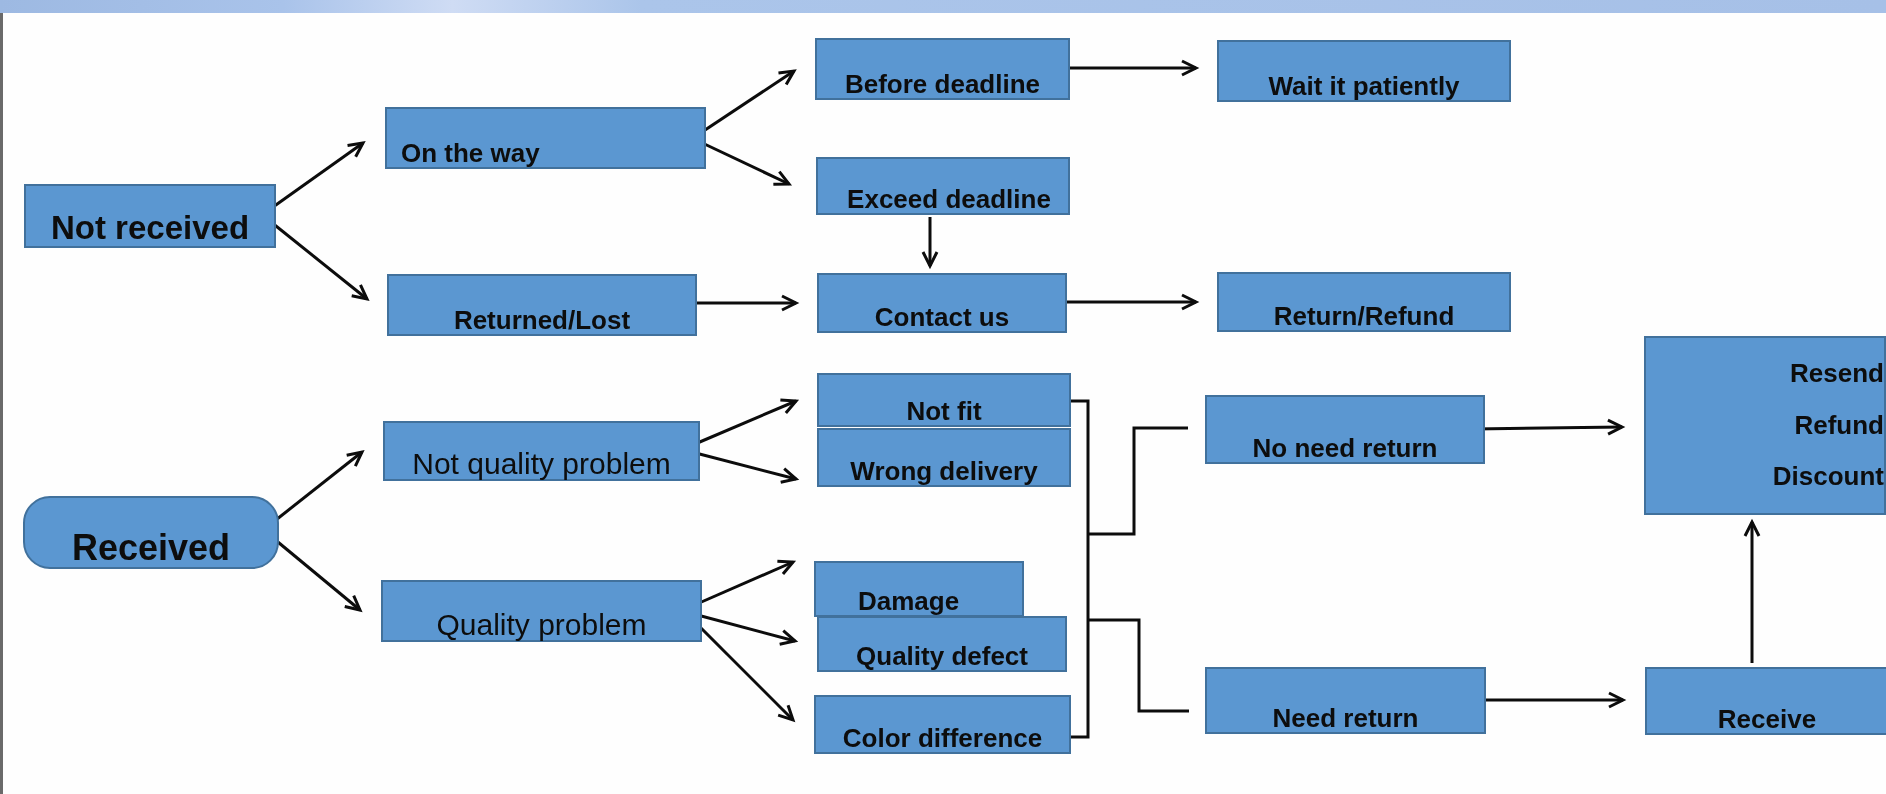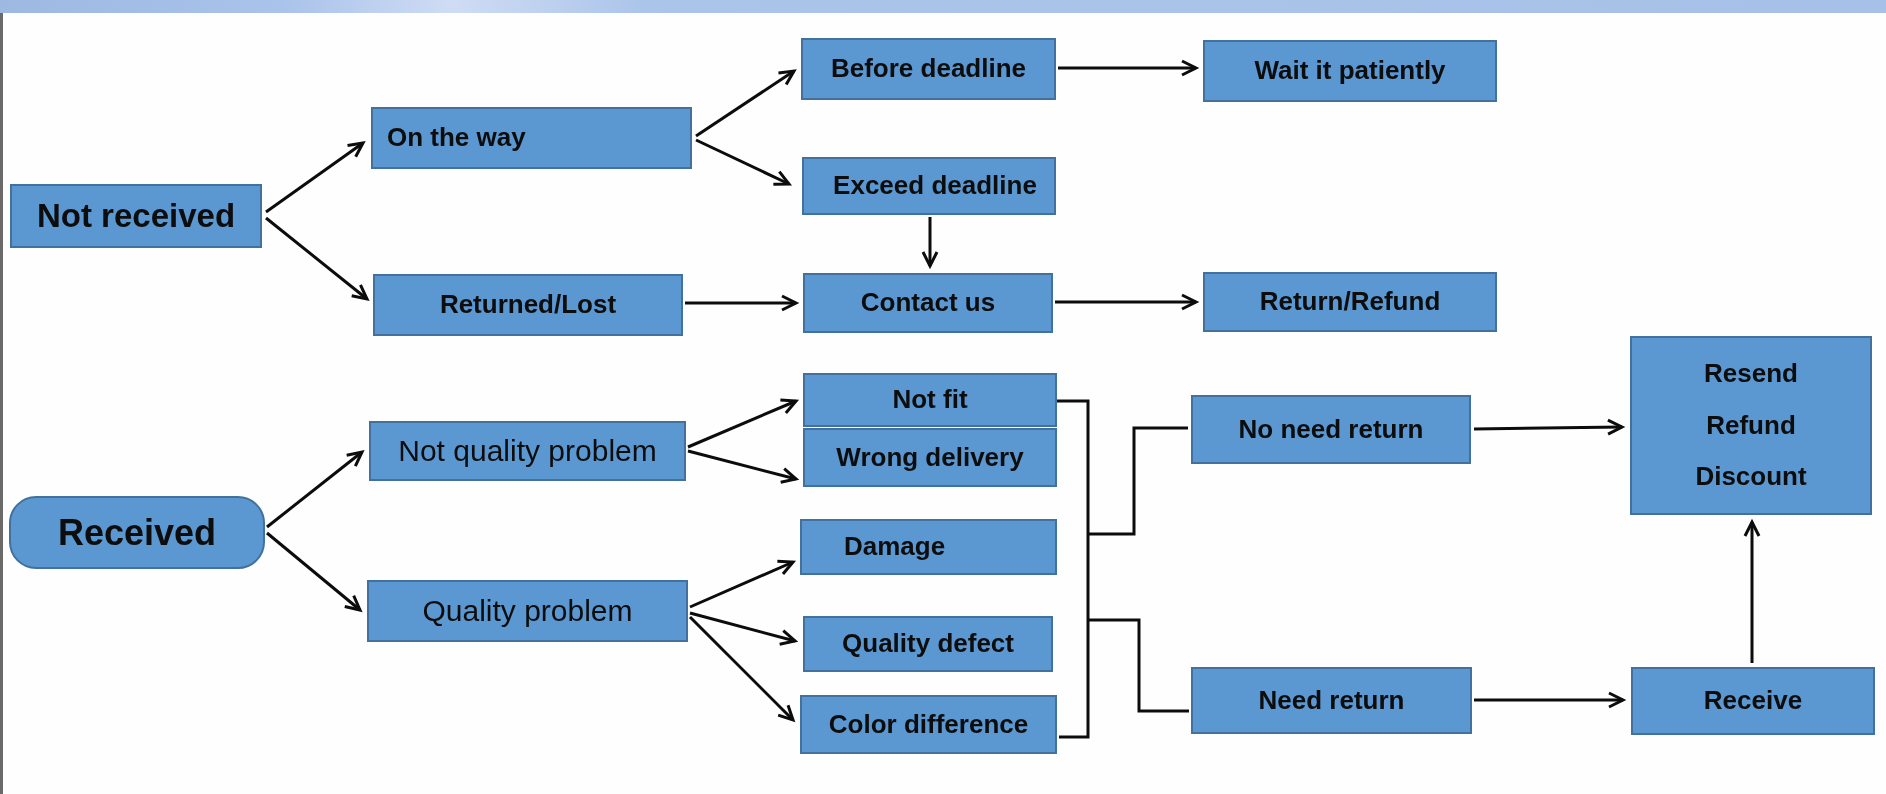--- a/index.html
+++ b/index.html
@@ -13,22 +13,22 @@
   }
   .leftedge{
     position:absolute;left:0;top:13px;width:3px;height:781px;background:#6a6a6a;
   }
   svg.connectors{position:absolute;left:0;top:0;}
   .node{
     position:absolute;box-sizing:border-box;
     background:var(--box-fill,#5b97d1);
     border:2px solid var(--box-border,#41719c);
     color:var(--text,#0d0d0d);
-    display:flex;align-items:center;justify-content:center;
-    font-weight:bold;font-size:26px;text-align:center;line-height:1.05;
+    display:flex;align-items:flex-end;justify-content:center;
+    font-weight:bold;font-size:26px;text-align:center;line-height:1.05;margin-left:14px;
   }
   .node.big{font-size:33px;}
   .node.bigger{font-size:36px;border-radius:27px;}
   .node.thin{font-weight:normal;font-size:30px;}
   .node.leftpad{justify-content:flex-start;padding-left:14px;text-align:left;}
   .node.leftpad2{justify-content:flex-start;padding-left:42px;text-align:left;}
   .node.multiline{flex-direction:column;justify-content:space-around;padding:10px 0;}
 </style>
 </head>
 <body>
@@ -114,21 +114,21 @@
   </div>
 
   <div class="node" style="left:803px;top:373px;width:254px;height:54px;">
     <span>Not fit</span>
   </div>
 
   <div class="node" style="left:803px;top:428px;width:254px;height:59px;">
     <span>Wrong delivery</span>
   </div>
 
-  <div class="node leftpad2" style="left:800px;top:519px;width:257px;height:56px;">
+  <div class="node leftpad2" style="left:800px;top:561px;width:210px;height:56px;">
     <span>Damage</span>
   </div>
 
   <div class="node" style="left:803px;top:616px;width:250px;height:56px;">
     <span>Quality defect</span>
   </div>
 
   <div class="node" style="left:800px;top:695px;width:257px;height:59px;">
     <span>Color difference</span>
   </div>

